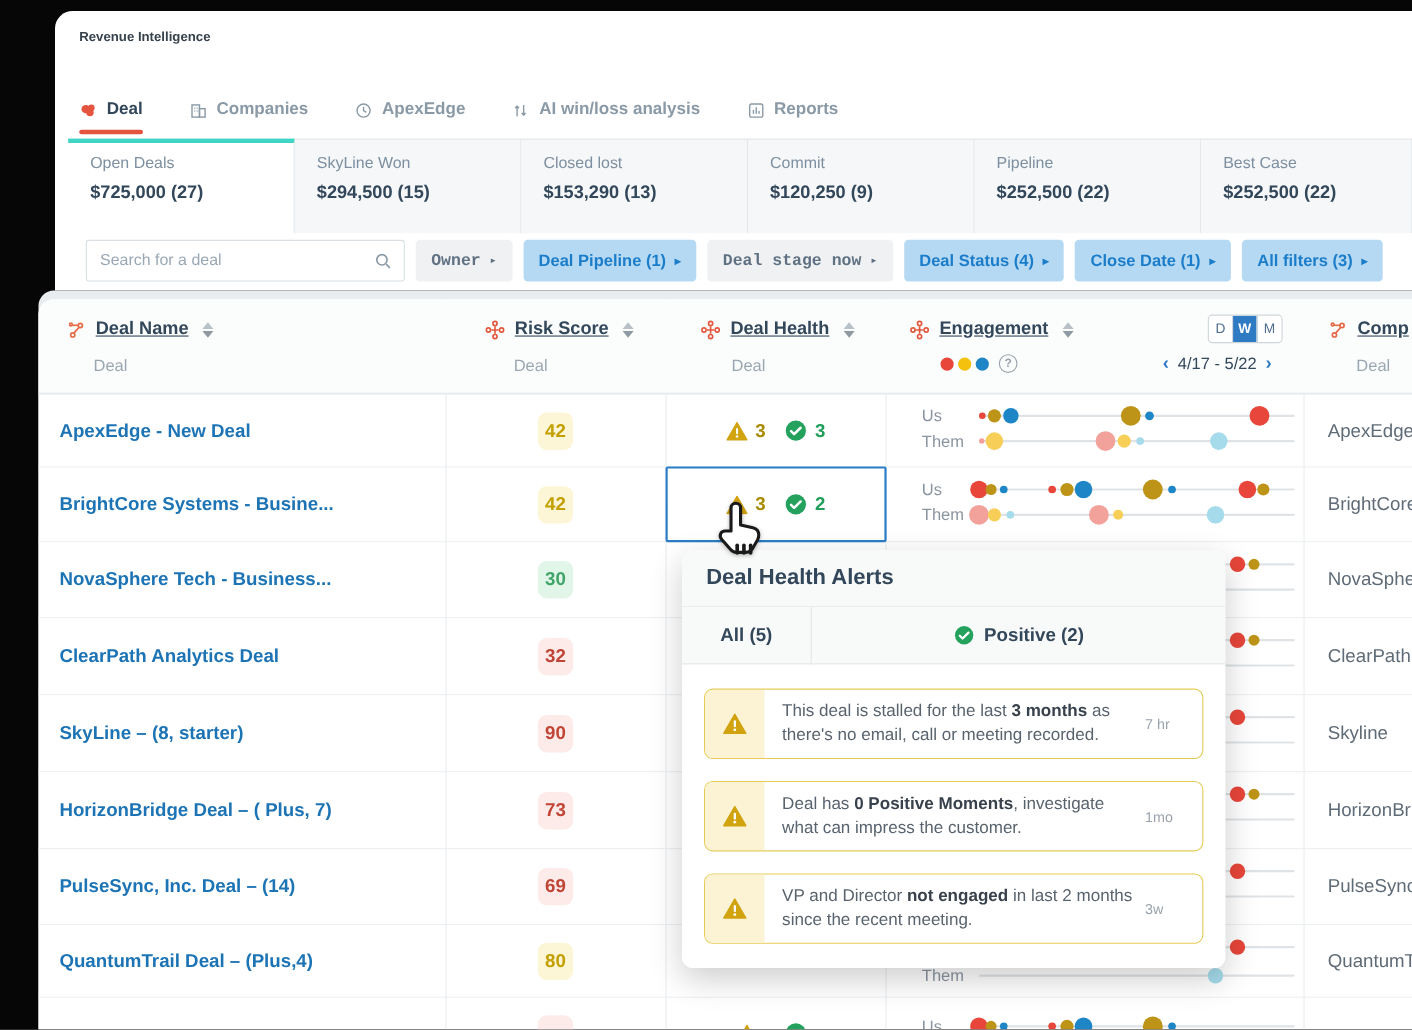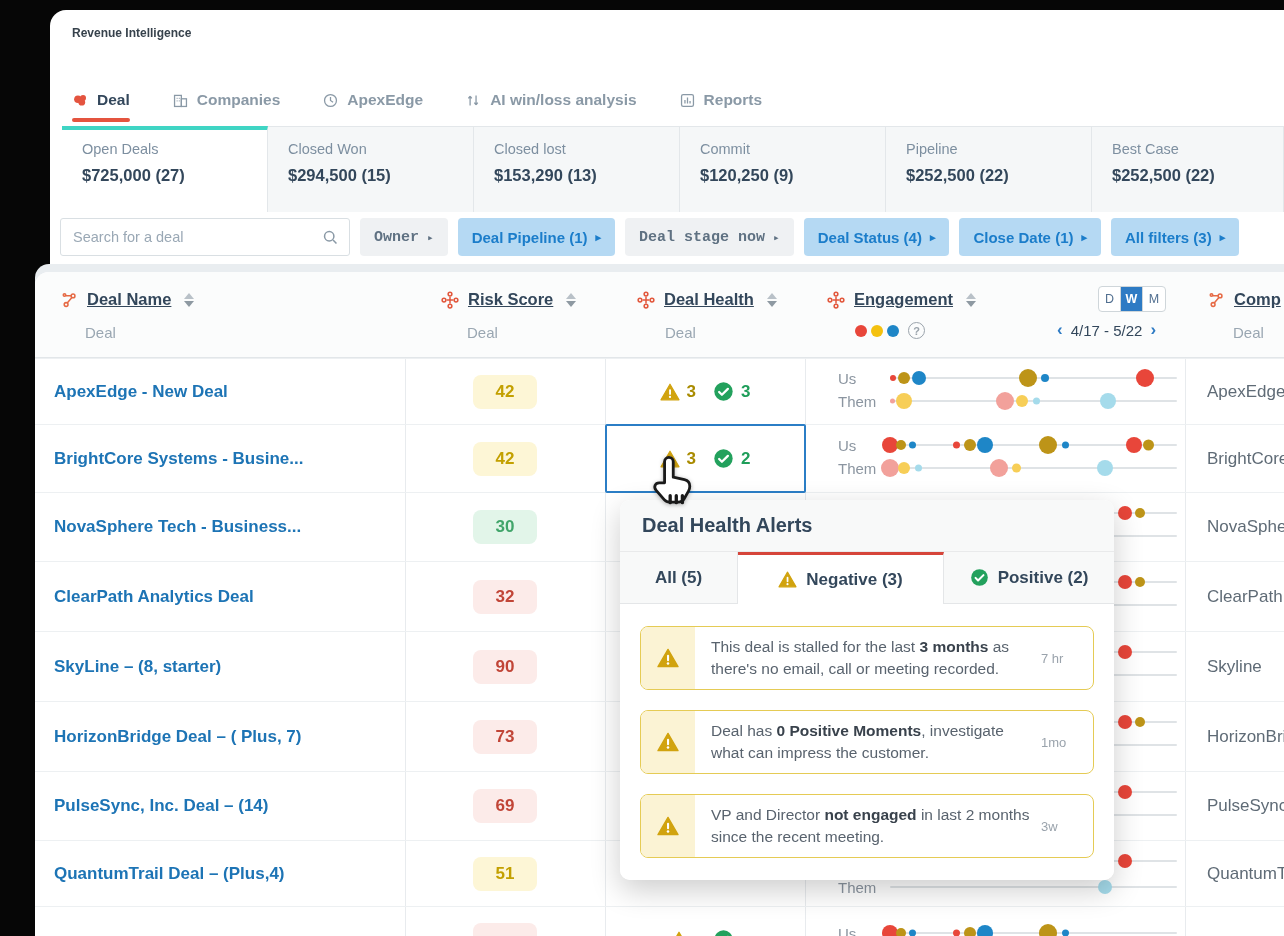--- a/index.html
+++ b/index.html
@@ -22,21 +22,21 @@
   
   .cards-row{position:absolute;left:12px;top:116px;right:0;height:86px;display:flex;}
   .sum-card{width:206px;padding:14px 0 0 20px;background:#f5f7f8;
             border-right:1px solid #e3e7ea;border-top:1px solid #e3e7ea;}
   .sum-card:last-child{flex:1;}
   .sum-card.active{background:#fff;border-top:4px solid #3fd5c4;padding-top:11px;}
   .sum-label{font-size:14.5px;color:#7d8fa0;margin-bottom:9px;}
   .sum-value{font-size:16.5px;font-weight:700;color:#33475b;}
 
   
-  .filter-bar{position:absolute;left:10px;top:208px;height:38px;display:flex;gap:10px;align-items:center;}
+  .filter-bar{position:absolute;left:28px;top:208px;height:38px;display:flex;gap:10px;align-items:center;}
   .search-box{position:relative;width:290px;height:38px;background:#fff;border:1px solid #d9dfe3;
               border-radius:3px;display:flex;align-items:center;padding:0 34px 0 12px;}
   .search-ph{font-size:14.5px;color:#9aa8b5;}
   .search-box svg{position:absolute;right:10px;top:10px;}
   .chip{height:38px;border-radius:4px;display:flex;align-items:center;gap:8px;padding:0 14px;
         font-size:15px;font-weight:600;cursor:pointer;white-space:nowrap;}
   .chip.gray{background:#eff1f3;color:#5f7182;font-family:Liberation Mono, monospace;}
   .chip.blue{background:#b5d9f3;color:#1b7dca;font-weight:700;}
   .chip .arr{font-size:11px;}
 
@@ -67,21 +67,21 @@
   .datenav{position:absolute;left:1022px;top:48px;display:flex;align-items:center;gap:8px;
            font-size:15px;color:#33475b;}
   .datenav .chev{color:#2e7bc4;font-size:17px;font-weight:700;cursor:pointer;}
 
   
   .trow{position:absolute;left:0;right:0;border-top:1px solid #edf0f2;}
   .deal-link{position:absolute;left:19px;top:0;bottom:0;display:flex;align-items:center;
              font-size:17px;font-weight:700;color:#1d74b5;cursor:pointer;text-decoration:none;}
   .risk-wrap{position:absolute;left:370px;width:200px;top:0;bottom:0;
              display:flex;align-items:center;justify-content:center;}
-  .badge{width:64px;height:34px;border-radius:8px;display:flex;align-items:center;justify-content:center;
+  .badge{width:32px;height:34px;border-radius:8px;display:flex;align-items:center;justify-content:center;
          font-size:17px;font-weight:600;}
   .badge-yellow{background:#fdf6d6;color:#c3a000;}
   .badge-green{background:#e2f5e9;color:#41a56a;}
   .badge-red{background:#fcebe9;color:#c14537;}
   .health{position:absolute;left:570px;width:200px;top:0;bottom:0;display:flex;
           align-items:center;justify-content:center;gap:7px;cursor:pointer;}
   .wcount{color:#a98b00;font-size:17px;font-weight:700;margin-right:10px;}
   .pcount{color:#1f9e5a;font-size:17px;font-weight:700;}
   .eng{position:absolute;left:790px;width:360px;top:0;bottom:0;}
   .eng-row{position:absolute;left:13px;right:8px;height:20px;display:flex;align-items:center;}
@@ -176,21 +176,21 @@
         <span>Reports</span>
       </div>
     </div>
 
     <div class="cards-row">
       <div class="sum-card active">
         <div class="sum-label">Open Deals</div>
         <div class="sum-value">$725,000 (27)</div>
       </div>
       <div class="sum-card">
-        <div class="sum-label">Closed Won</div>
+        <div class="sum-label">SkyLine Won</div>
         <div class="sum-value">$294,500 (15)</div>
       </div>
       <div class="sum-card">
         <div class="sum-label">Closed lost</div>
         <div class="sum-value">$153,290 (13)</div>
       </div>
       <div class="sum-card">
         <div class="sum-label">Commit</div>
         <div class="sum-value">$120,250 (9)</div>
       </div>
@@ -541,21 +541,21 @@
               <span class="dot dot-l" style="height: 14px; width: 14px; left: calc(75% - 7px);"></span>
             </div>
           </div>
       </div>
       <div class="company">PulseSync</div>
     </div>
 
     <div class="trow" style="top:568px;height:66px">
       <a class="deal-link">QuantumTrail Deal – (Plus,4)</a>
       <div class="risk-wrap">
-          <span class="badge badge-yellow">51</span>
+          <span class="badge badge-yellow">80</span>
         </div>
       <div class="eng">
         <div class="eng-row" style="top:10px">
             <span class="eng-label">Us</span>
             <div class="eline">
               <span class="dot dot-r" style="height: 14px; width: 14px; left: calc(82% - 7px);"></span>
             </div>
           </div>
         <div class="eng-row" style="top:36px">
             <span class="eng-label">Them</span>
@@ -605,28 +605,20 @@
 
     <div class="sel-box"></div>
   </div>
 
   <div class="popup">
     <div class="popup-head">Deal Health Alerts</div>
     <div class="ptabs">
       <div class="ptab t-all">
         <span>All (5)</span>
       </div>
-      <div class="ptab t-neg active">
-        <svg width="19" height="17" viewBox="0 0 24 22">
-            <path d="M12 1.5L23 20.5H1Z" fill="#d1a30f" stroke="#d1a30f" stroke-width="1.5" stroke-linejoin="round"></path>
-            <rect x="10.9" y="7.5" width="2.3" height="7" rx="1.1" fill="#fff"></rect>
-            <circle cx="12" cy="17" r="1.4" fill="#fff"></circle>
-          </svg>
-        <span>Negative (3)</span>
-      </div>
       <div class="ptab t-pos">
         <svg width="19" height="19" viewBox="0 0 24 24">
             <circle cx="12" cy="12" r="10.5" fill="#23a15d"></circle>
             <path d="M7 12.5l3.2 3.2L17 9" stroke="#fff" stroke-width="2.6" fill="none" stroke-linecap="round" stroke-linejoin="round"></path>
           </svg>
         <span>Positive (2)</span>
       </div>
     </div>
     <div class="popup-body">
       <div class="alert">

